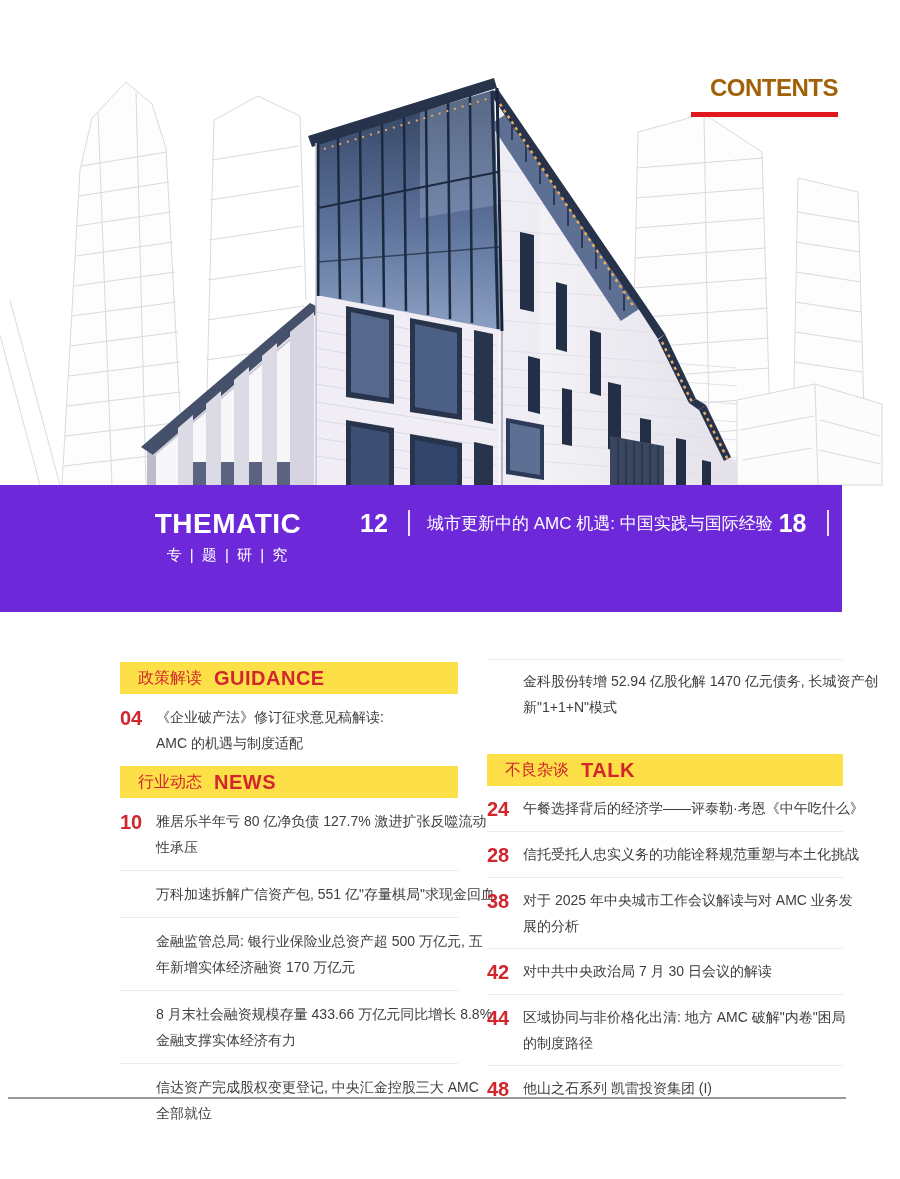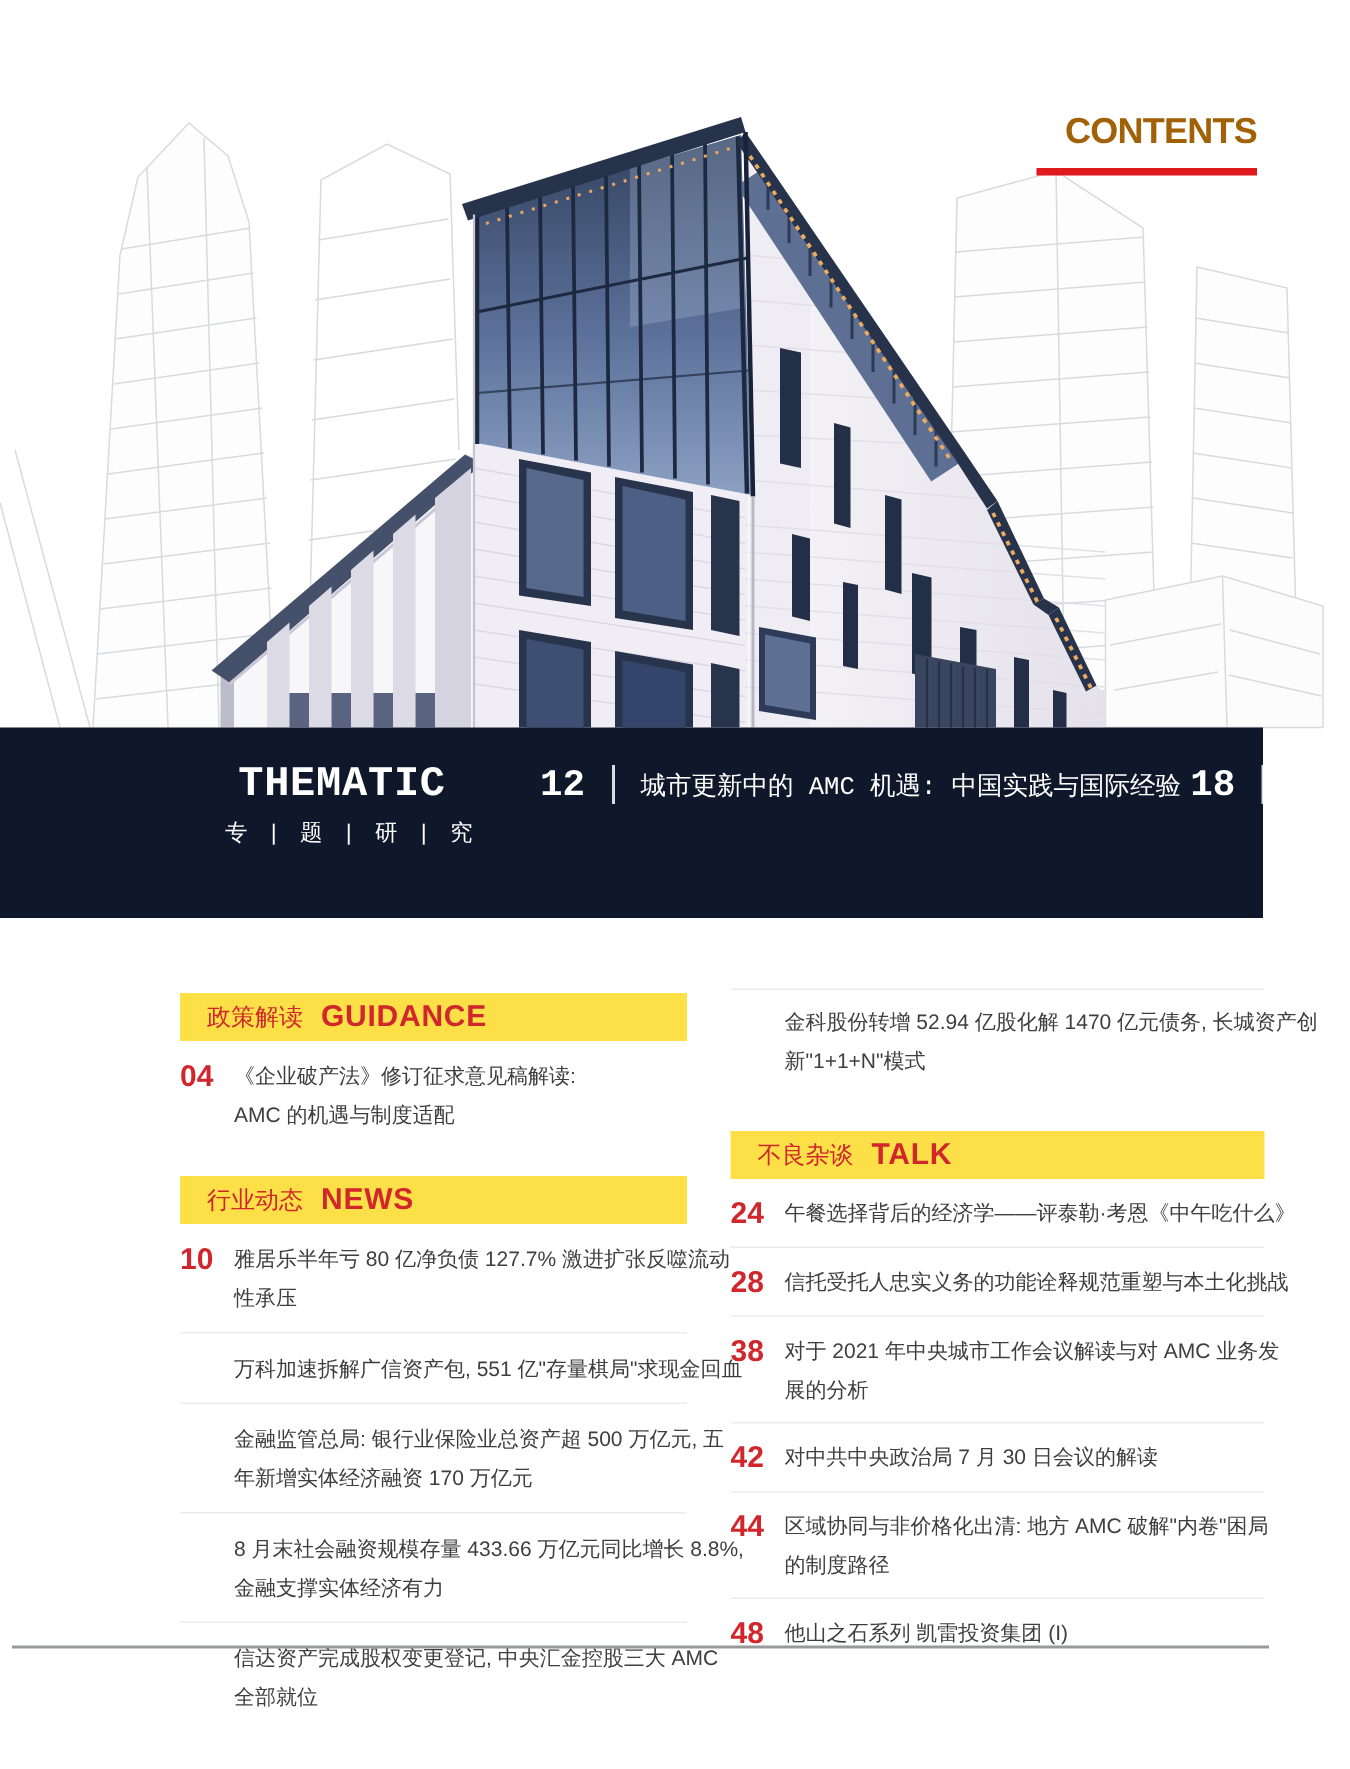--- a/index.html
+++ b/index.html
@@ -8,42 +8,42 @@
 
   
   .contents-title{position:absolute;top:74px;right:62px;font-size:24px;font-weight:700;
     letter-spacing:-0.5px;color:#a16207;}
   .contents-underline{position:absolute;top:112px;right:62px;width:147px;height:5px;background:#e0191f;}
 
   
   .building-wrap{position:absolute;top:60px;left:0;width:900px;height:430px;}
 
   
-  .banner{position:absolute;top:485px;left:0;width:842px;height:127px;background:#0f172a;font-family:Liberation Mono, monospace;}
+  .banner{position:absolute;top:485px;left:0;width:842px;height:127px;background:#6d28d9;}
   .thematic-block{position:absolute;left:150px;top:24px;width:156px;text-align:center;color:#ffffff;}
   .thematic-title{font-size:28px;font-weight:800;letter-spacing:0.5px;line-height:30px;}
   .thematic-sub{margin-top:7px;font-size:15px;letter-spacing:2px;white-space:nowrap;}
   .toc-rows{position:absolute;left:360px;top:21px;display:flex;flex-direction:row;gap:6px;}
   .toc-row{display:flex;align-items:center;height:34px;color:#ffffff;}
   .toc-page{width:42px;font-size:25px;font-weight:700;text-align:left;}
   .toc-sep{width:2px;height:26px;background:rgba(255,255,255,0.85);margin:0 17px 0 6px;}
   .toc-title{font-size:17px;white-space:pre;}
 
   
   .col{position:absolute;}
   .col-left{left:120px;top:662px;width:338px;}
   .col-right{left:487px;top:648px;width:356px;}
   .sec-bar{height:32px;background:#fde047;display:flex;align-items:center;padding-left:18px;}
   .sec-zh{font-size:16px;color:#d0262c;margin-right:12px;}
   .sec-en{font-size:20px;font-weight:700;color:#d0262c;letter-spacing:0.5px;}
   .item{display:flex;}
   .item .num{width:36px;flex:0 0 36px;font-size:20px;font-weight:700;color:#d0262c;line-height:26px;padding-top:1px;}
   .item .ttl{font-size:14px;color:#3e3e3e;line-height:26px;white-space:pre;}
   .item04{margin:10px 0 0 0;}
-  .bar-news{margin-top:28px;}
+  .bar-news{margin-top:10px;}
   .list .row{padding:10px 0;}
   .list .row.p9{padding:9px 0;}
   .divider{height:1px;background:#ececec;}
   .top-divider{height:1px;background:#ececec;margin-top:11px;}
   .kj-item{padding:8px 0 12px 0;}
   .bar-talk{margin-top:22px;}
 
   .bottom-rule{position:absolute;left:8px;top:1097px;width:838px;height:2px;background:#97999b;}
 </style>
 </head>
@@ -239,21 +239,21 @@
         <div class="ttl">午餐选择背后的经济学——评泰勒·考恩《中午吃什么》</div>
       </div>
       <div class="divider"></div>
       <div class="item row p9">
         <div class="num">28</div>
         <div class="ttl">信托受托人忠实义务的功能诠释规范重塑与本土化挑战</div>
       </div>
       <div class="divider"></div>
       <div class="item row p9">
         <div class="num">38</div>
-        <div class="ttl">对于 2021 年中央城市工作会议解读与对 AMC 业务发
+        <div class="ttl">对于 2025 年中央城市工作会议解读与对 AMC 业务发
 展的分析</div>
       </div>
       <div class="divider"></div>
       <div class="item row p9">
         <div class="num">42</div>
         <div class="ttl">对中共中央政治局 7 月 30 日会议的解读</div>
       </div>
       <div class="divider"></div>
       <div class="item row p9">
         <div class="num">44</div>

